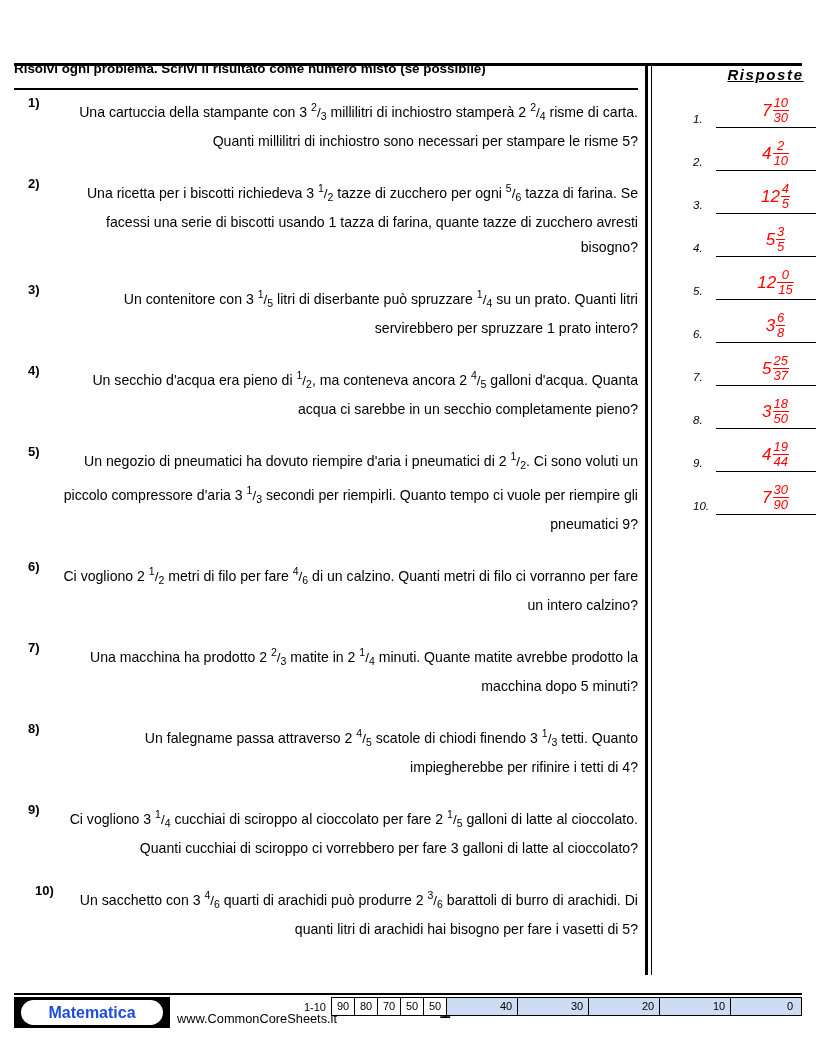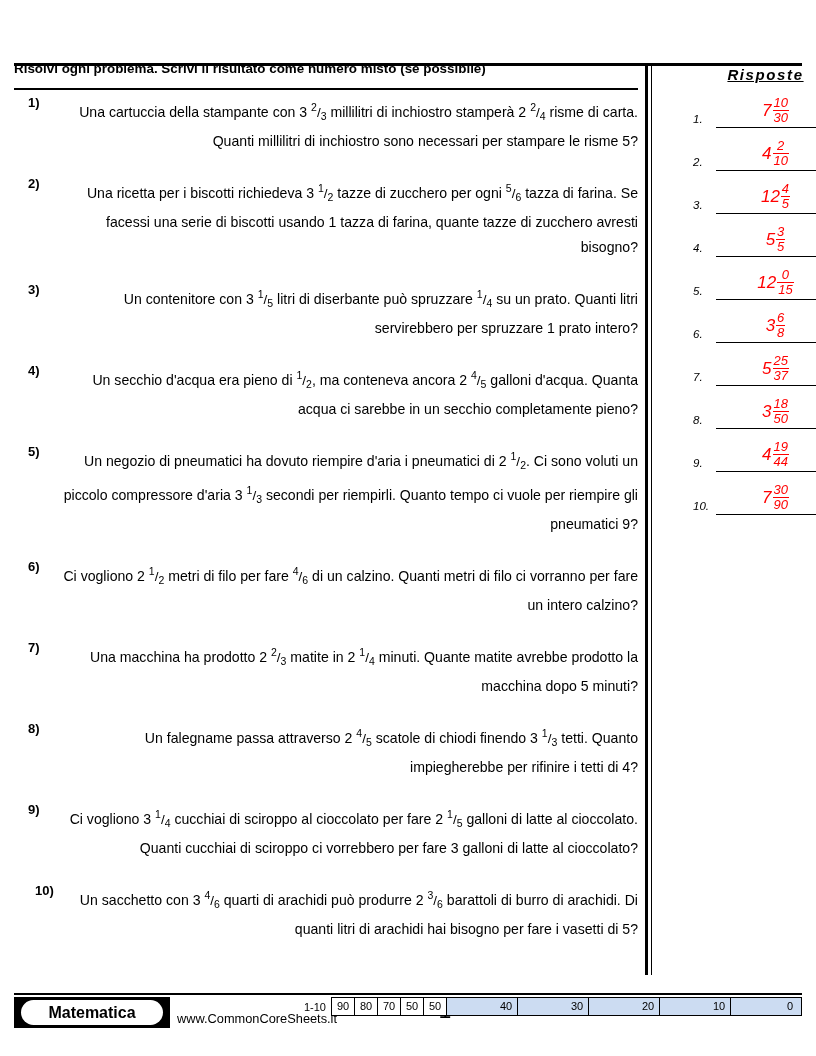--- a/index.html
+++ b/index.html
@@ -243,21 +243,21 @@
   .brand-pill {
     width: 142px;
     height: 25px;
     background: #fff;
     border-radius: 13px;
     display: flex;
     align-items: center;
     justify-content: center;
     font-size: 16px;
     font-weight: bold;
-    color: #000000;
+    color: #1d4ed8;
   }
   .site-url {
     position: absolute;
     left: 177px;
     top: 1011px;
     font-size: 12.8px;
     line-height: 16px;
   }
   .page-number {
     position: absolute;

